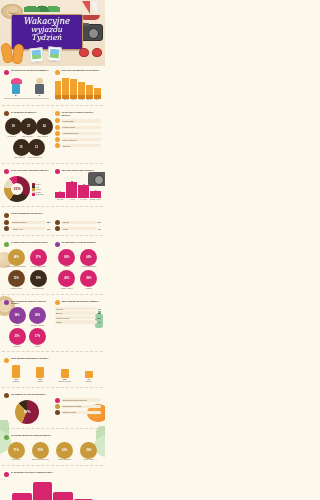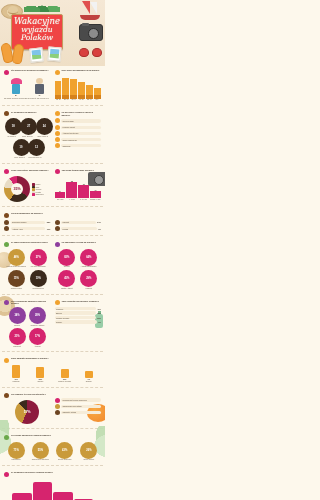--- a/index.html
+++ b/index.html
@@ -9,22 +9,22 @@
     background:#fdf8ec;
     overflow:hidden;
     position:relative;
   }
   .page { width:105px; height:500px; position:relative; background:#fdf8ec; }
 
   
   .header { position:relative; height:66px; background:#f3e6d2; overflow:hidden; }
   .hdr-sand { position:absolute; inset:0; background:linear-gradient(180deg,#f5e8d5 0%,#efdfc6 100%); }
   .chalk {
-    position:absolute; left:11px; top:14px; width:52px; height:36px;
-    background:#ef4444; border:1.6px solid #c49a5e; border-radius:2px;
+    position:absolute; left:11px; top:14px; width:72px; height:36px;
+    background:#4c1d95; border:1.6px solid #c49a5e; border-radius:2px;
     box-shadow:0 1px 1px rgba(0,0,0,.18);
   }
   .chalk-t { position:absolute; left:0; right:0; top:2px;
     font-family:"DejaVu Serif", serif; font-style:italic; color:#f3fbf0;
     text-align:center; line-height:1.08; text-shadow:0 0 1px rgba(255,255,255,.6); }
   .chalk-t .l1{ font-size:8.5px; display:block;}
   .chalk-t .l2{ font-size:7.6px; display:block;}
   .chalk-t .l3{ font-size:7.6px; display:block;}
 
   
@@ -145,21 +145,21 @@
     <div class="boat">
       <div class="sail1"></div>
         <div class="sail2"></div>
         <div class="hull"></div>
     </div>
     <div class="camera"></div>
     <div class="chalk">
       <div class="chalk-t">
         <span class="l1">Wakacyjne</span>
         <span class="l2">wyjazdu</span>
-        <span class="l3">Polaków</span>
+        <span class="l3">Tydzień</span>
       </div>
     </div>
     <div class="flip">
         <i></i>
         <i></i>
       </div>
     <div class="polaroid p1">
         <em></em>
       </div>
     <div class="polaroid p2">

